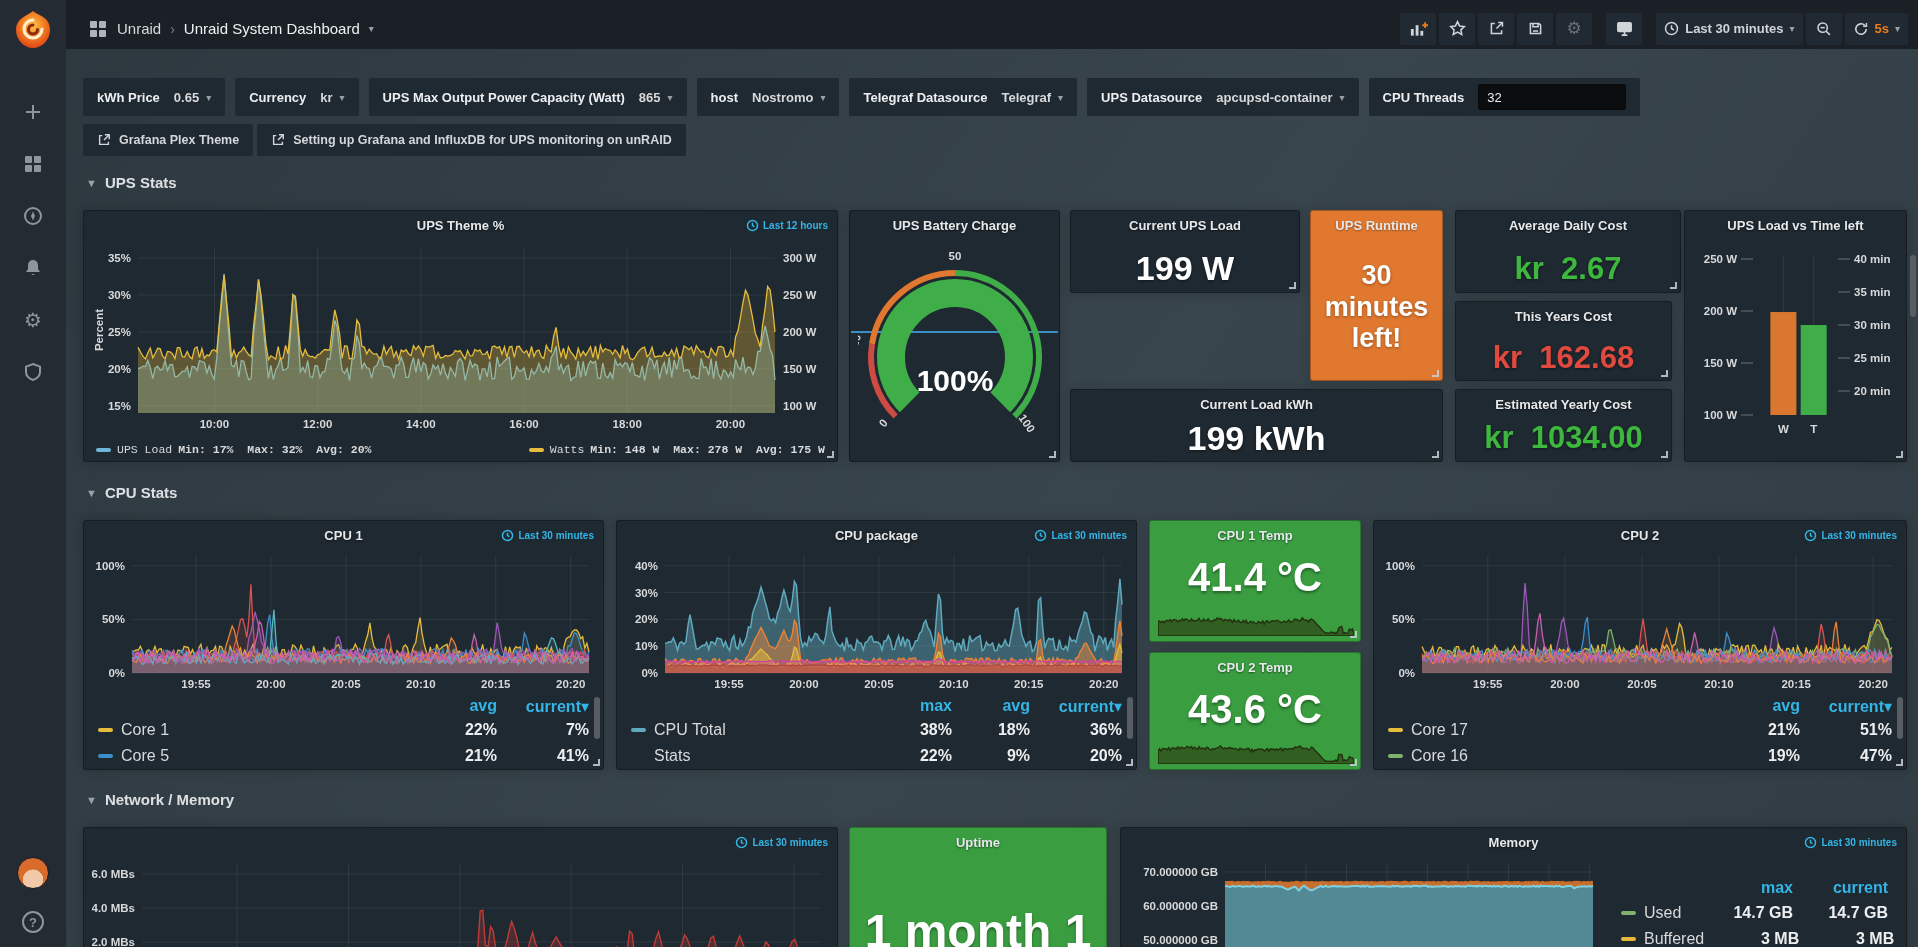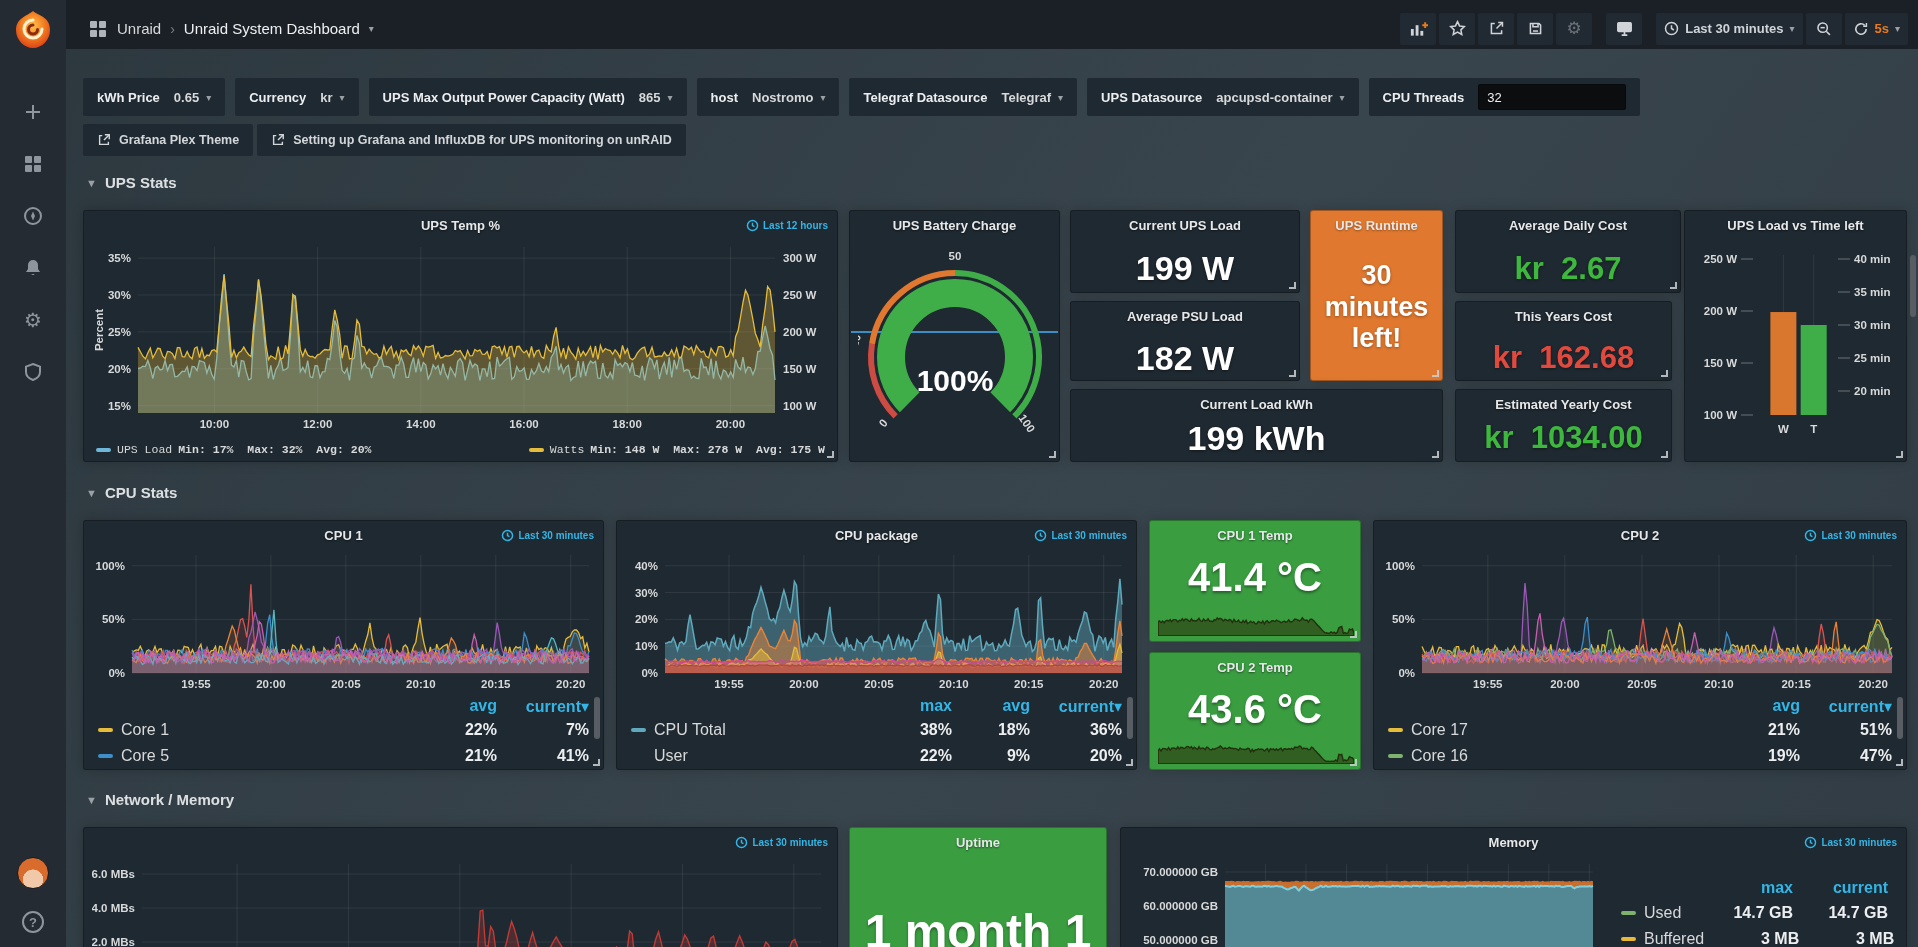--- a/index.html
+++ b/index.html
@@ -296,21 +296,21 @@
   <div class="sec-h" style="left:86px;top:484px;">
     <span class="chev">▼</span>
     <span>CPU Stats</span>
     </div>
   <div class="sec-h" style="left:86px;top:791px;">
     <span class="chev">▼</span>
     <span>Network / Memory</span>
     </div>
 
   <div class="panel" style="left:83px;top:210px;width:755px;height:252px;">
-    <div class="p-title">UPS Temp %</div>
+    <div class="p-title">UPS Theme %</div>
     <div class="p-time">
       <svg width="13" height="13" viewBox="0 0 16 16" fill="none" stroke="#33b5e5" stroke-width="1.8">
           <circle cx="8" cy="8" r="6.2"></circle>
           <path d="M8 4.6V8l2.4 1.5"></path>
         </svg>
       <span>Last 12 hours</span>
       </div>
     <svg id="svg-ups" width="739" height="194" style="position:absolute;left:8px;top:28px;">
         <line x1="46" x2="683" y1="19.066666666666666" y2="19.066666666666666" class="grid"></line>
         <text x="39" y="23.066666666666666" class="tick" text-anchor="end">35%</text>
@@ -372,25 +372,20 @@
       </svg>
     <i class="rz"></i>
   </div>
 
   <div class="panel" style="left:1070px;top:210px;width:230px;height:83px;">
     <div class="p-title">Current UPS Load</div>
     <div class="stat-val big34">199 W</div>
     <i class="rz"></i>
   </div>
 
-  <div class="panel" style="left:1070px;top:301px;width:230px;height:80px;">
-    <div class="p-title">Average PSU Load</div>
-    <div class="stat-val big34">182 W</div>
-    <i class="rz"></i>
-  </div>
 
   <div class="panel" style="left: 1310px; top: 210px; width: 133px; height: 171px; background: rgb(224, 120, 47);">
     <div class="p-title" style="text-shadow:0 1px 2px rgba(0,0,0,.35);">UPS Runtime</div>
     <div class="runtime-val">30 minutes left!</div>
     <i class="rz"></i>
   </div>
 
   <div class="panel" style="left:1070px;top:389px;width:373px;height:73px;">
     <div class="p-title">Current Load kWh</div>
     <div class="stat-val big34" style="top:26px;">199 kWh</div>
@@ -571,21 +566,21 @@
             <span class="lmark" style="background: rgb(95, 169, 188);"></span>
             <span>CPU Total</span>
           </span>
         <span class="lg-v">38%</span>
           <span class="lg-v">18%</span>
           <span class="lg-v">36%</span>
         </div>
       <div class="lg-row cols4">
         <span class="lg-name">
             <span class="lmark"></span>
-            <span>User</span>
+            <span>Stats</span>
           </span>
         <span class="lg-v">22%</span>
           <span class="lg-v">9%</span>
           <span class="lg-v">20%</span>
         </div>
     </div>
     <span class="lthumb" style="top:176px;"></span>
     <i class="rz"></i>
   </div>
 

